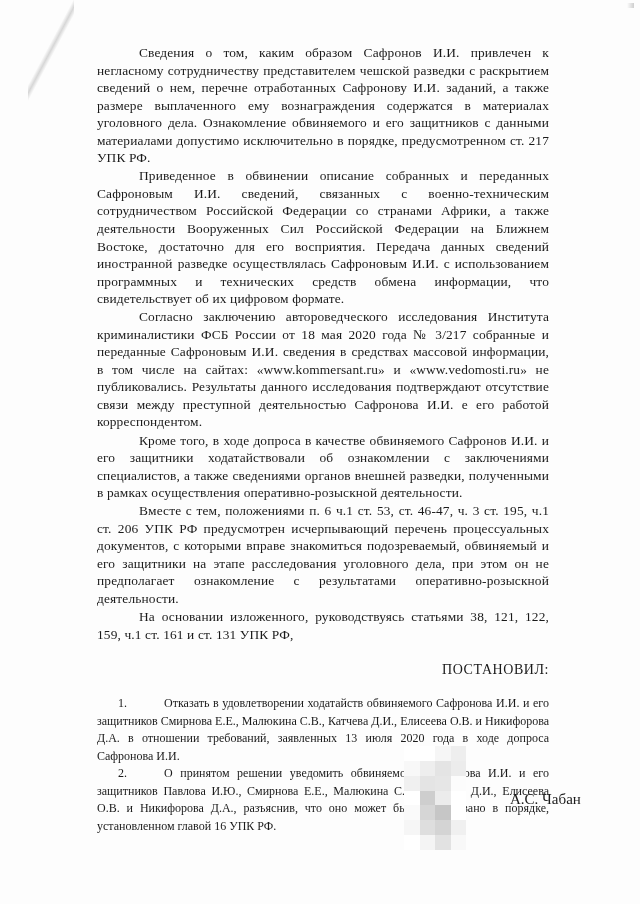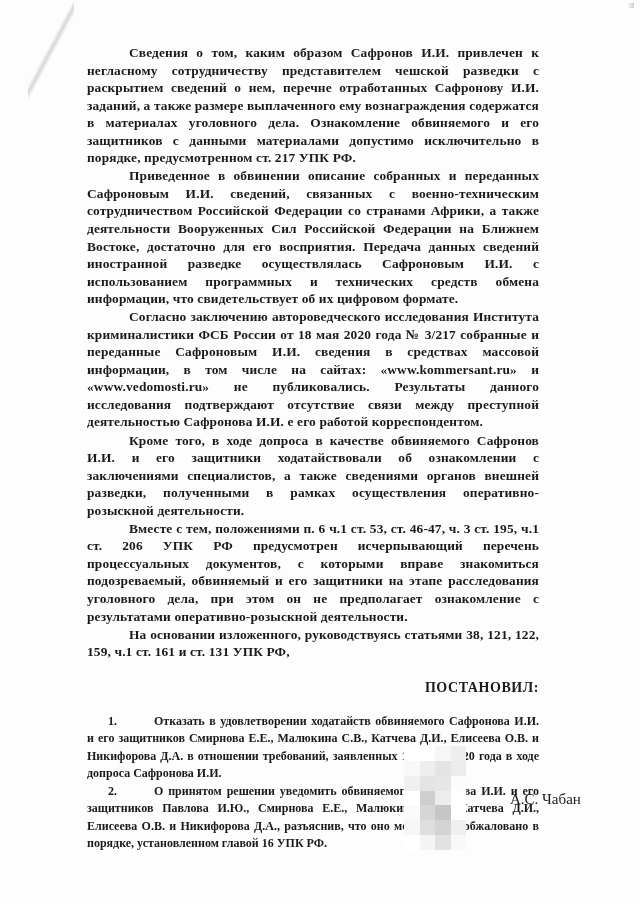--- a/index.html
+++ b/index.html
@@ -38,24 +38,23 @@
     top: 3px;
     width: 7px;
     height: 5px;
     background: linear-gradient(90deg, rgba(180,180,180,0.0), rgba(168,168,168,0.55));
     pointer-events: none;
   }
 
   
   #document-body {
     position: absolute;
-    left: 87px;
+    left: 97px;
     top: 44px;
     width: 452px;
-    font-weight: bold;
   }
 
   .para {
     margin: 0 0 0.5px 0;
     text-align: justify;
     text-justify: inter-word;
     text-indent: 42px;
     font-size: 13.4px;
     line-height: 17.55px;
     letter-spacing: 0.01em;

